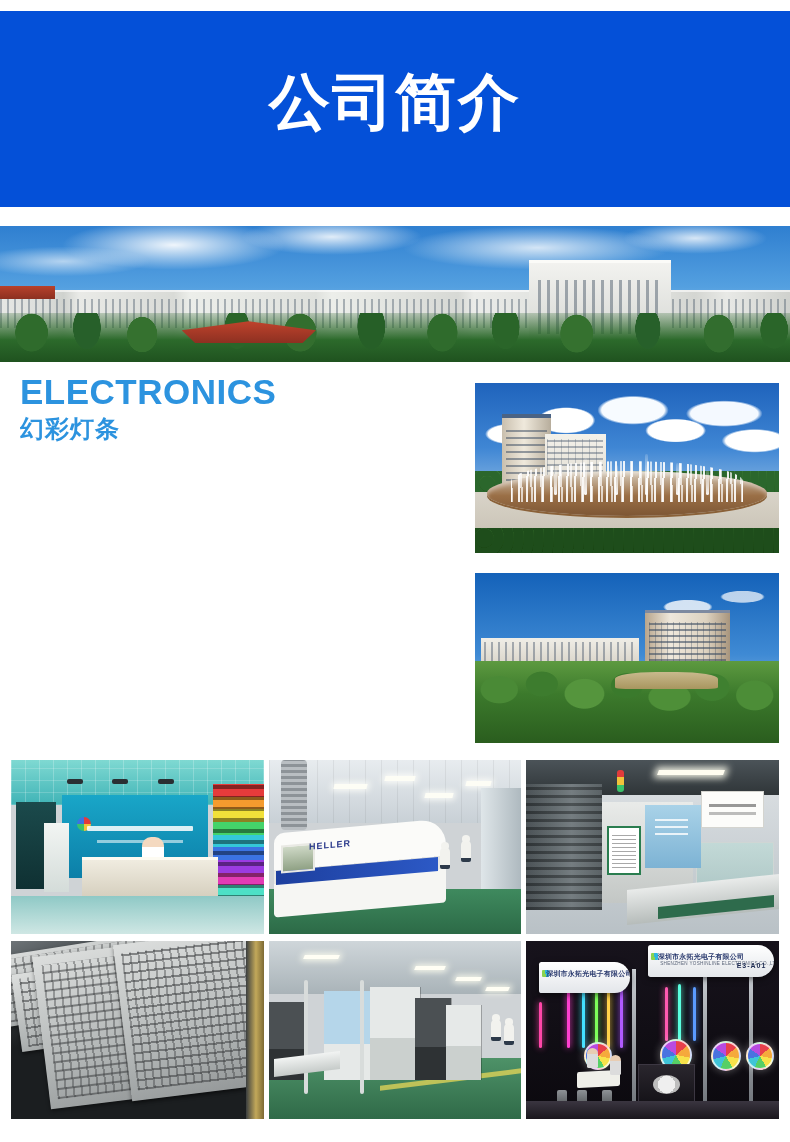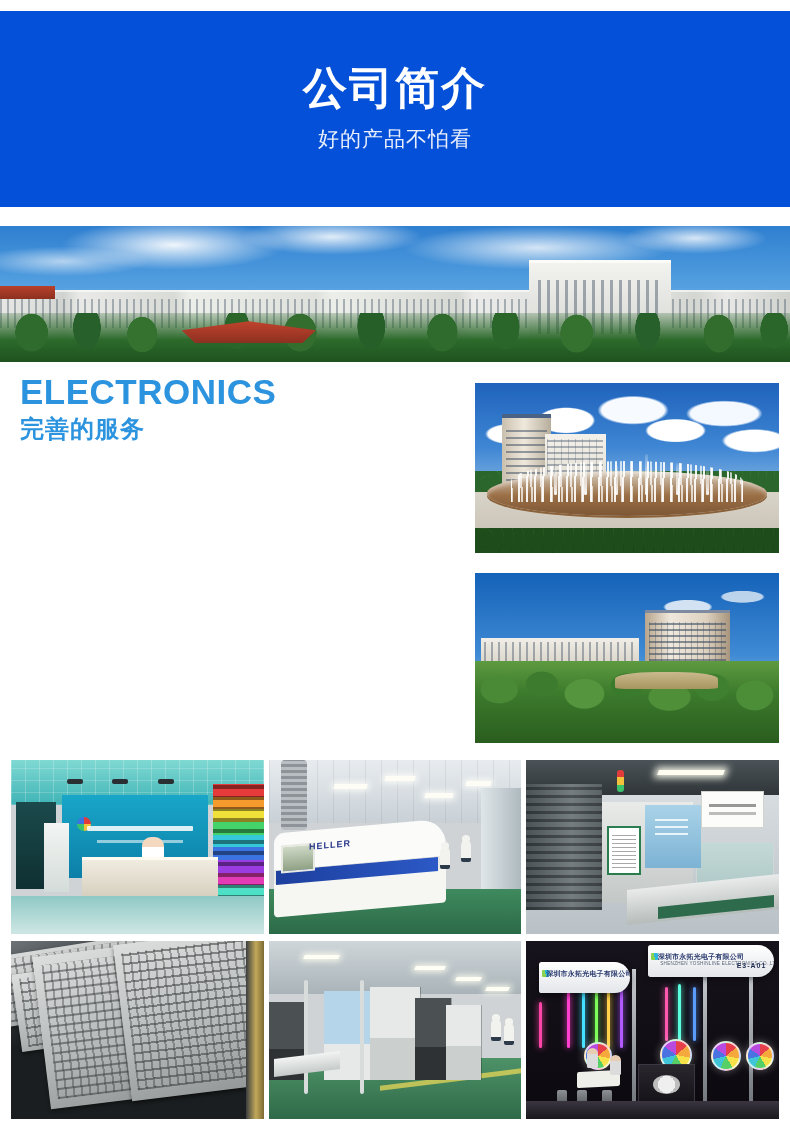--- a/index.html
+++ b/index.html
@@ -23,21 +23,21 @@
     width: 790px;
     height: 196px;
     background: #0450d8;
     display: flex;
     flex-direction: column;
     align-items: center;
     justify-content: center;
   }
   .banner-title {
     color: #ffffff;
-    font-size: 44px;
+    font-size: 61px;
     font-weight: bold;
     letter-spacing: 2px;
     line-height: 1.05;
     margin: 0 0 14px 0;
     text-align: center;
   }
   .banner-sub {
     color: #e8eefb;
     font-size: 21px;
     font-weight: normal;
@@ -680,35 +680,34 @@
     position:absolute; left:26%; top:26%; width:48%; height:48%;
     border-radius:50%;
     background: radial-gradient(circle, #efefef 0 52%, #bdbdbd 52% 100%);
   }
 </style>
 </head>
 <body>
 
 <div class="banner">
   <h1 class="banner-title">公司简介</h1>
-  <p class="banner-sub">好的产品不怕看</p>
 </div>
 
 <div class="panorama">
   <div class="pano-sky"></div>
   <div class="pano-bldg"></div>
   <div class="pano-tower"></div>
   <div class="pano-redroof2"></div>
   <div class="pano-trees"></div>
   <div class="pano-redroof"></div>
 </div>
 
 <div class="intro">
   <div class="intro-en">ELECTRONICS</div>
-  <div class="intro-cn">完善的服务</div>
+  <div class="intro-cn">幻彩灯条</div>
 </div>
 
 <div class="rphoto one">
   <div class="sky-a"></div>
   <div class="treeline"></div>
   <div class="hi-rise"></div>
   <div class="mid-block"></div>
   <div class="plaza"></div>
   <div class="fountain-pool"></div>
   <div class="fountain-water"></div>

